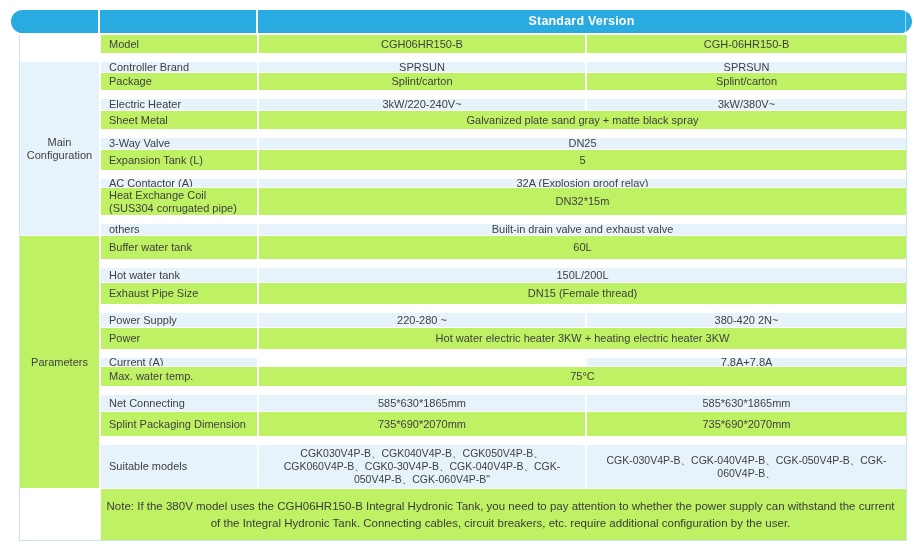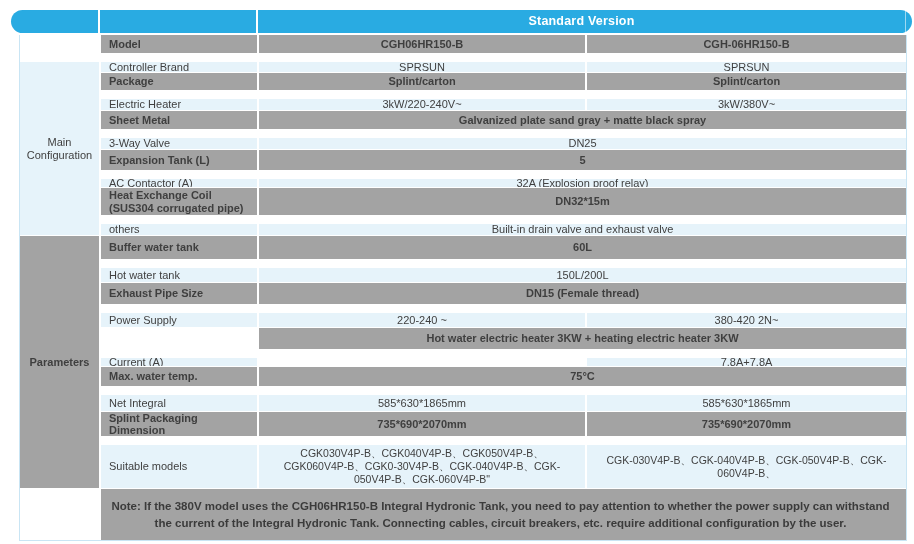--- a/index.html
+++ b/index.html
@@ -30,21 +30,21 @@
     display:grid;
     grid-template-columns:79px 156px 326px 319px;
     grid-template-rows:18px 18px 17px 19px 18px 19px 20px 16px 27px 19px 23px 22px 21px 22px 21px 16px 19px 24px 24px 51px 51px;
     column-gap:2px; row-gap:1px;
     background:#ffffff;
     border:1px solid #c9e5f4; border-top:none;
     color:#3f3f3f; font-size:11px;
   }
   .c { display:flex; align-items:center; overflow:hidden; }
   .lb { background:#e6f3fa;margin-top:8px; }
-  .w  { background:#a3a3a3;font-weight:bold; }
+  .w  { background:#bef264; }
   .l  { justify-content:flex-start; padding-left:8px; padding-right:4px; line-height:12.5px; }
   .v  { justify-content:center; text-align:center; padding:0 6px; line-height:12.5px; }
   .g  { justify-content:center; text-align:center; line-height:13px; padding:0 2px; }
   .sm { font-size:10.5px; line-height:13px; padding:0 18px; }
   .note {
     justify-content:flex-start; text-align:center;
     font-size:11.5px; line-height:16.5px; color:#3b3b3b;
     padding:0 10px 0 4px;
   }
 </style>
@@ -102,32 +102,33 @@
     <div class="c v lb" style="grid-area:10/3/11/5">Built-in drain valve and exhaust valve</div>
     <div class="c v w" style="grid-area:11/3/12/5">60L</div>
 
     <div class="c l lb" style="grid-area:12/2">Hot water tank</div>
     <div class="c v lb" style="grid-area:12/3/13/5">150L/200L</div>
 
     <div class="c l w" style="grid-area:13/2">Exhaust Pipe Size</div>
     <div class="c v w" style="grid-area:13/3/14/5">DN15 (Female thread)</div>
 
     <div class="c l lb" style="grid-area:14/2">Power Supply</div>
-    <div class="c v lb" style="grid-area:14/3">220-240 ~</div>
+    <div class="c v lb" style="grid-area:14/3">220-280 ~</div>
     <div class="c v lb" style="grid-area:14/4">380-420 2N~</div>
 
+    <div class="c l w" style="grid-area:15/2">Power</div>
     <div class="c v w" style="grid-area:15/3/16/5">Hot water electric heater 3KW + heating electric heater 3KW</div>
 
     <div class="c l lb" style="grid-area:16/2">Current (A)</div>
     <div class="c v lb" style="grid-area:16/4">7.8A+7.8A</div>
 
     <div class="c l w" style="grid-area:17/2">Max. water temp.</div>
     <div class="c v w" style="grid-area:17/3/18/5">75°C</div>
 
-    <div class="c l lb" style="grid-area:18/2">Net Integral</div>
+    <div class="c l lb" style="grid-area:18/2">Net Connecting</div>
     <div class="c v lb" style="grid-area:18/3">585*630*1865mm</div>
     <div class="c v lb" style="grid-area:18/4">585*630*1865mm</div>
 
     <div class="c l w" style="grid-area:19/2">Splint Packaging Dimension</div>
     <div class="c v w" style="grid-area:19/3">735*690*2070mm</div>
     <div class="c v w" style="grid-area:19/4">735*690*2070mm</div>
 
     <div class="c l lb" style="grid-area:20/2">Suitable models</div>
     <div class="c v lb sm" style="grid-area:20/3">CGK030V4P-B、CGK040V4P-B、CGK050V4P-B、CGK060V4P-B、CGK0-30V4P-B、CGK-040V4P-B、CGK-050V4P-B、CGK-060V4P-B"</div>
     <div class="c v lb sm" style="grid-area:20/4">CGK-030V4P-B、CGK-040V4P-B、CGK-050V4P-B、CGK-060V4P-B、</div>

